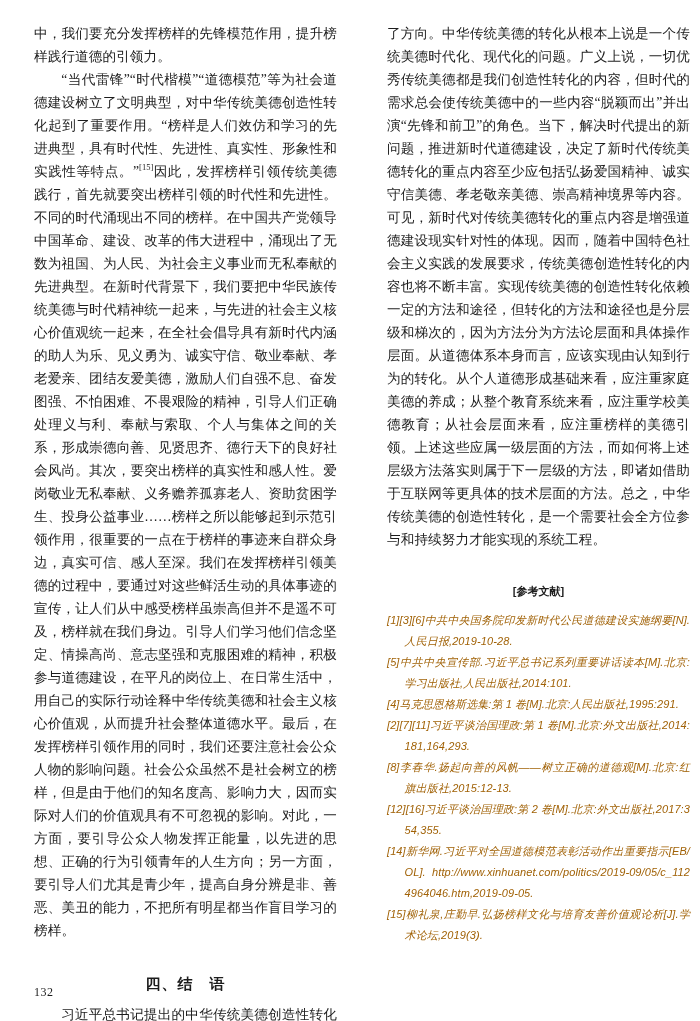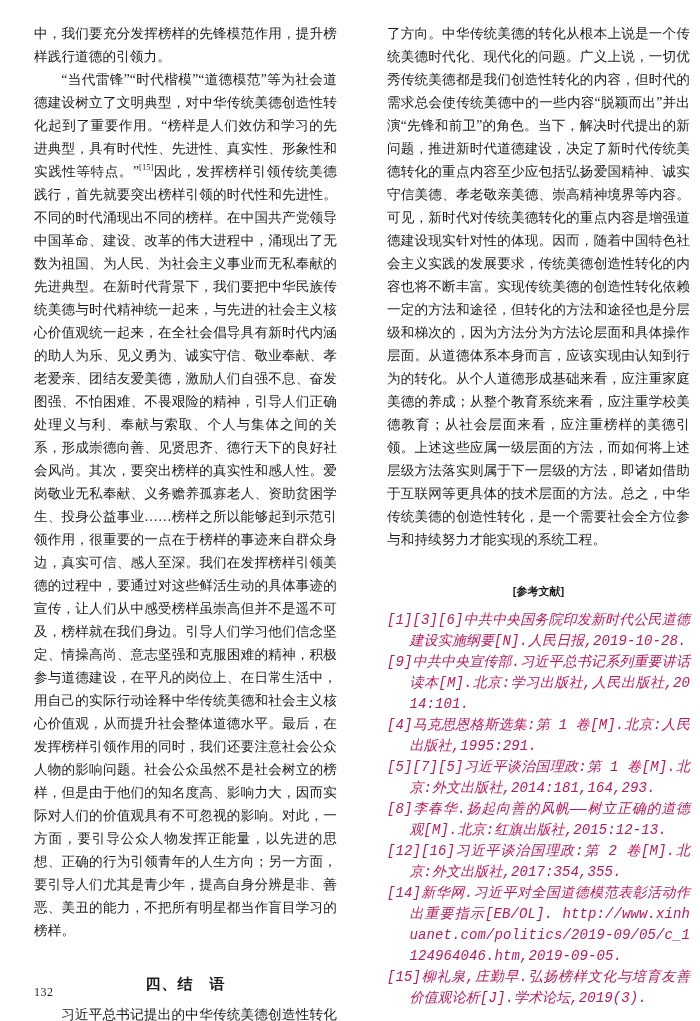--- a/index.html
+++ b/index.html
@@ -74,30 +74,30 @@
   .refs-block { margin-top: 30px; }
   .refs-heading {
     font-size: 11px;
     font-weight: bold;
     text-align: center;
     margin: 0 0 8px 0;
     line-height: 21px;
     font-family: "Liberation Sans", "DejaVu Sans", sans-serif;
   }
   .ref-item {
-    font-size: 14px;
+    font-size: 11px;
     line-height: 21px;
     text-align: justify;
     text-justify: inter-character;
     margin: 0;
     padding-left: 1.6em;
     text-indent: -1.6em;
     word-break: break-all;
-    color: #be185d;
-    font-family: Liberation Mono, monospace;
+    color: #a16207;
+    font-family: Liberation Sans, sans-serif;
     font-style: italic;
     letter-spacing: 0.1px;
   }
 
   
   .folio {
     position: absolute;
     left: 22px;
     top: 984px;
     font-size: 12px;
@@ -127,23 +127,23 @@
 
     <div class="col col-right">
 
       <p class="para">了方向。中华传统美德的转化从根本上说是一个传统美德时代化、现代化的问题。广义上说，一切优秀传统美德都是我们创造性转化的内容，但时代的需求总会使传统美德中的一些内容“脱颖而出”并出演“先锋和前卫”的角色。当下，解决时代提出的新问题，推进新时代道德建设，决定了新时代传统美德转化的重点内容至少应包括弘扬爱国精神、诚实守信美德、孝老敬亲美德、崇高精神境界等内容。可见，新时代对传统美德转化的重点内容是增强道德建设现实针对性的体现。因而，随着中国特色社会主义实践的发展要求，传统美德创造性转化的内容也将不断丰富。实现传统美德的创造性转化依赖一定的方法和途径，但转化的方法和途径也是分层级和梯次的，因为方法分为方法论层面和具体操作层面。从道德体系本身而言，应该实现由认知到行为的转化。从个人道德形成基础来看，应注重家庭美德的养成；从整个教育系统来看，应注重学校美德教育；从社会层面来看，应注重榜样的美德引领。上述这些应属一级层面的方法，而如何将上述层级方法落实则属于下一层级的方法，即诸如借助于互联网等更具体的技术层面的方法。总之，中华传统美德的创造性转化，是一个需要社会全方位参与和持续努力才能实现的系统工程。</p>
 
       <div class="refs-block">
 
         <h3 class="refs-heading">[参考文献]</h3>
 
         <p class="ref-item">[1][3][6]中共中央国务院印发新时代公民道德建设实施纲要[N].人民日报,2019-10-28.</p>
-        <p class="ref-item">[9]中共中央宣传部.习近平总书记系列重要讲话读本[M].北京:学习出版社,人民出版社,2014:101.</p>
+        <p class="ref-item">[5]中共中央宣传部.习近平总书记系列重要讲话读本[M].北京:学习出版社,人民出版社,2014:101.</p>
         <p class="ref-item">[4]马克思恩格斯选集:第 1 卷[M].北京:人民出版社,1995:291.</p>
-        <p class="ref-item">[5][7][5]习近平谈治国理政:第 1 卷[M].北京:外文出版社,2014:181,164,293.</p>
+        <p class="ref-item">[2][7][11]习近平谈治国理政:第 1 卷[M].北京:外文出版社,2014:181,164,293.</p>
         <p class="ref-item">[8]李春华.扬起向善的风帆——树立正确的道德观[M].北京:红旗出版社,2015:12-13.</p>
         <p class="ref-item">[12][16]习近平谈治国理政:第 2 卷[M].北京:外文出版社,2017:354,355.</p>
         <p class="ref-item">[14]新华网.习近平对全国道德模范表彰活动作出重要指示[EB/OL]. http://www.xinhuanet.com/politics/2019-09/05/c_1124964046.htm,2019-09-05.</p>
         <p class="ref-item">[15]柳礼泉,庄勤早.弘扬榜样文化与培育友善价值观论析[J].学术论坛,2019(3).</p>
 
       </div>
 
     </div>
 
   </div>

